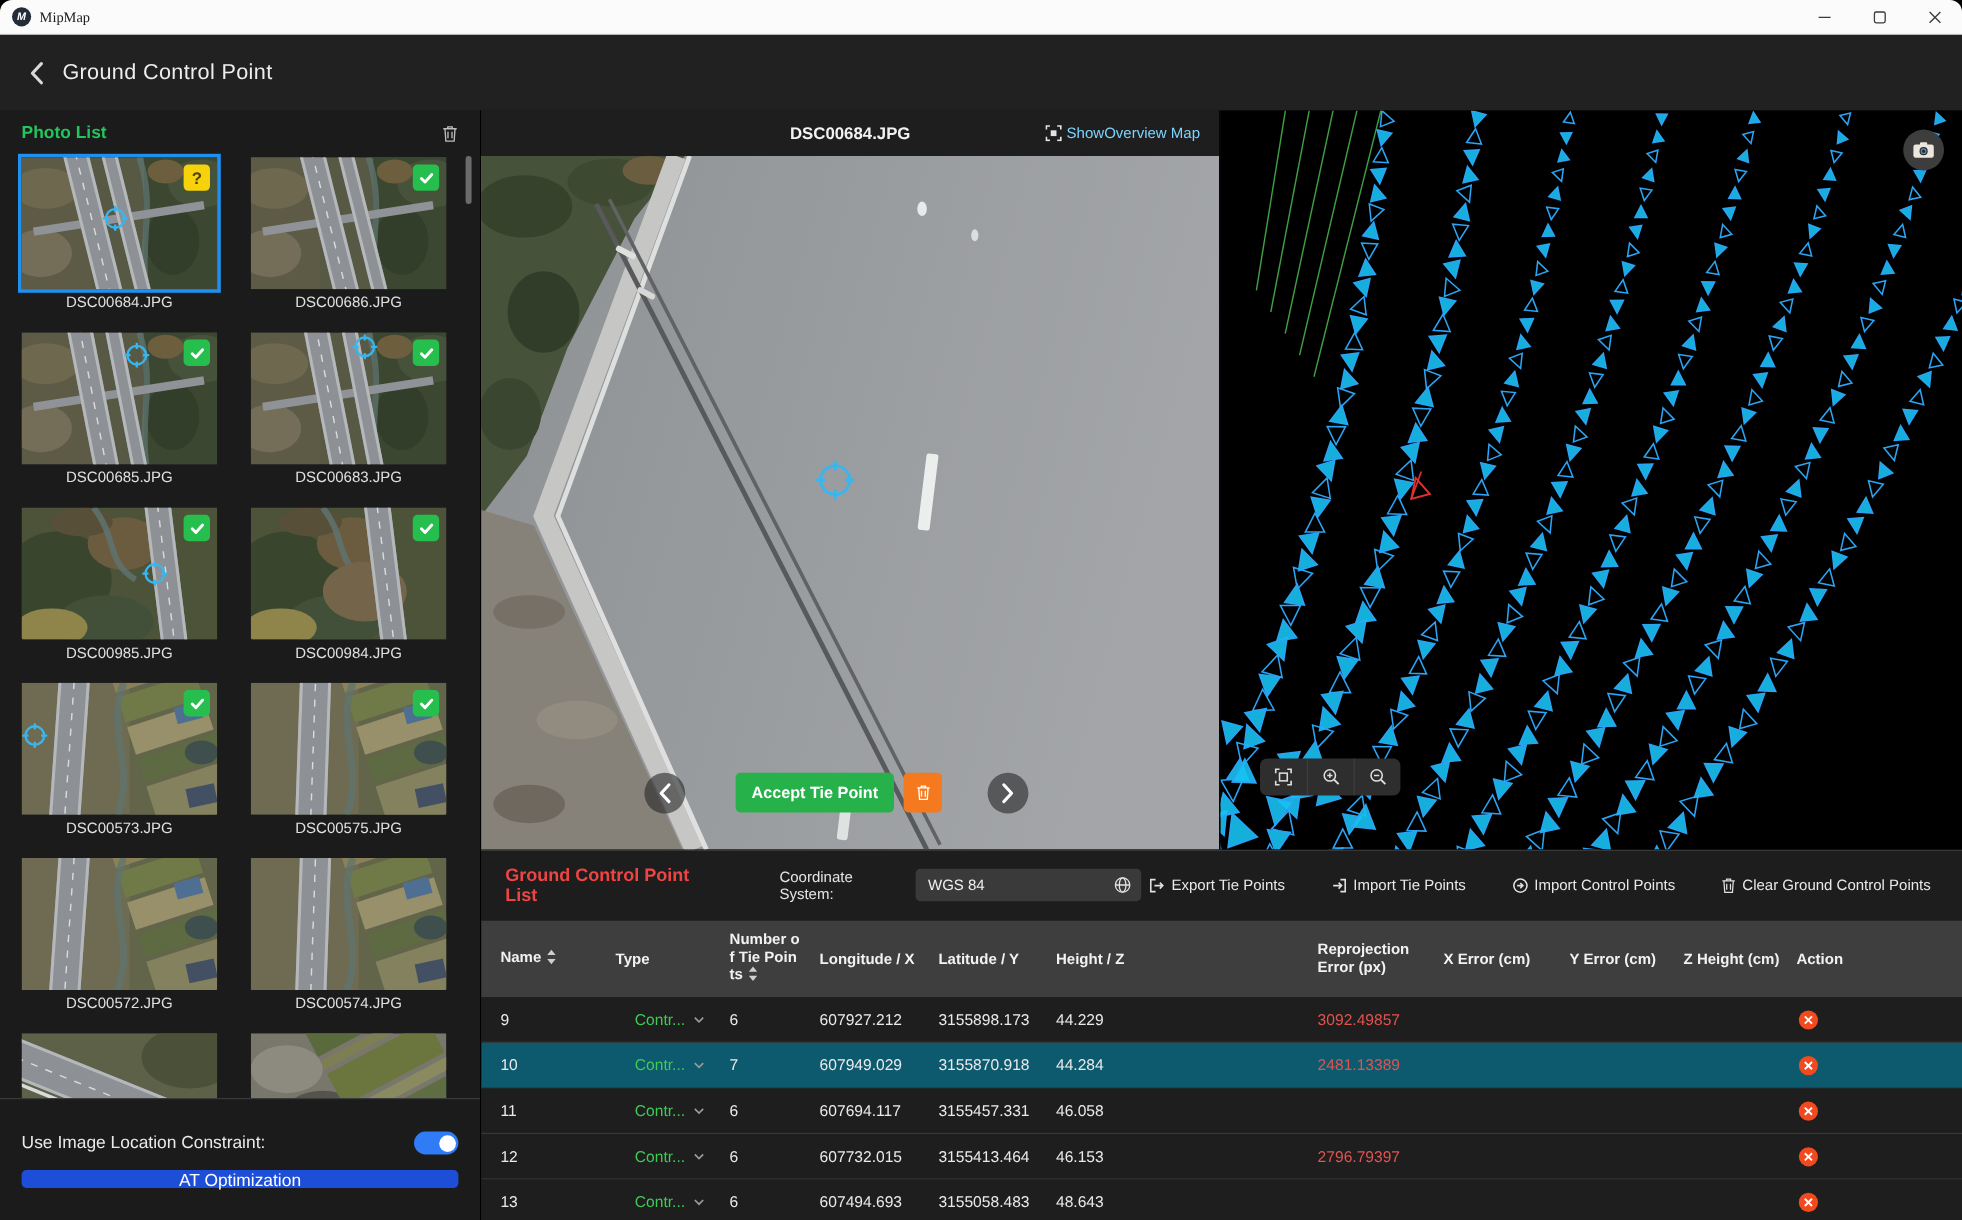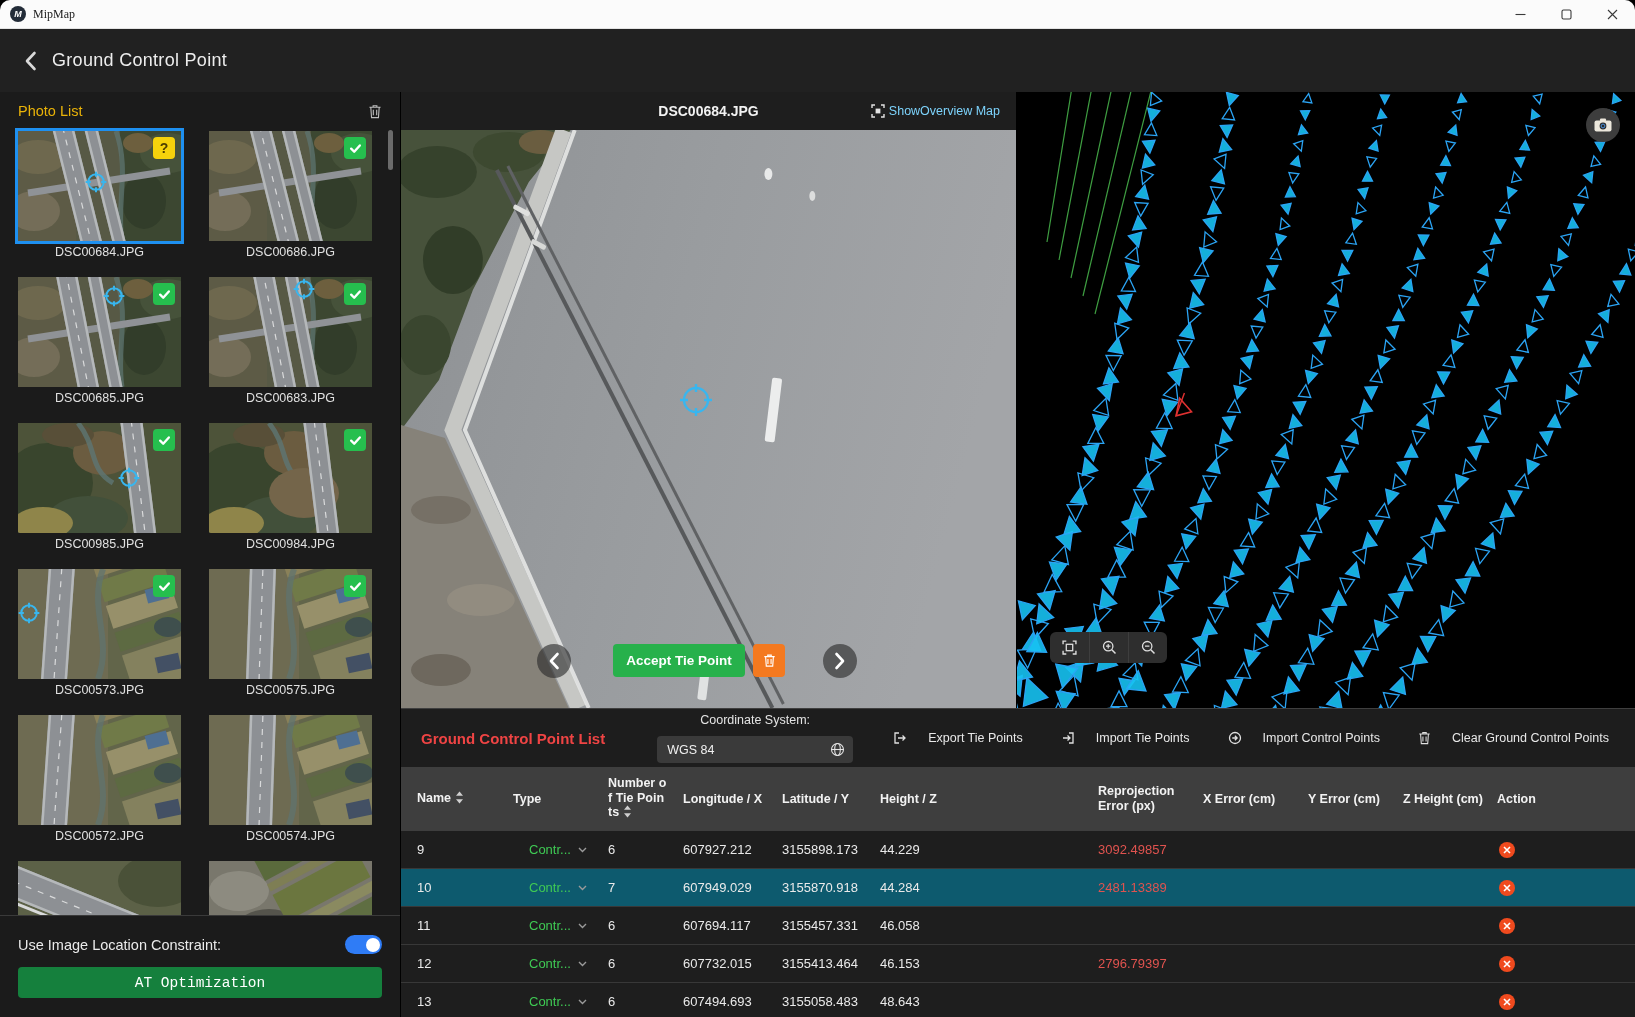--- a/index.html
+++ b/index.html
@@ -14,39 +14,39 @@
   .tb-title{font-size:12px;color:#1b1b1b;font-family:Liberation Serif, serif;}
   .tb-spacer{flex:1;}
   .tb-btn{width:46px;height:28px;display:flex;align-items:center;justify-content:center;background:transparent;border:none;padding:0;cursor:default;}
   
   .page-header{height:63px;background:#212121;display:flex;align-items:center;gap:15px;padding-left:24px;flex:0 0 auto;}
   .page-title{color:#ededed;font-size:18px;letter-spacing:.3px;}
   
   .content{flex:1;display:flex;min-height:0;}
   .sidebar{width:401px;flex:0 0 auto;background:#1b1b1b;display:flex;flex-direction:column;border-right:1px solid #000;}
   .pl-header{height:36px;display:flex;align-items:center;justify-content:space-between;padding:2px 18px 0 18px;flex:0 0 auto;}
-  .pl-title{color:#eab308;font-size:14.5px;font-weight:normal;}
+  .pl-title{color:#22c55e;font-size:14.5px;font-weight:bold;}
   .thumb-area{flex:1;position:relative;overflow:hidden;padding:3px 0 0 18px;}
   .thumb-grid{display:grid;grid-template-columns:163px 163px;column-gap:28px;row-gap:18px;}
   .thumb-cell{width:163px;height:128px;}
   .thumb-img{position:relative;width:163px;height:110px;background:#333;overflow:hidden;}
   .thumb-img.selected{box-shadow:0 0 0 3px #1e90f0;}
   .thumb-img svg{display:block;}
   .badge{position:absolute;top:6px;right:6px;width:22px;height:22px;border-radius:4px;display:flex;align-items:center;justify-content:center;}
   .badge.check{background:#26bf4e;}
   .badge.question{background:#f6d20c;color:#4d3e00;font-weight:bold;font-size:14px;}
   .thumb-marker{position:absolute;width:22px;height:22px;margin:-11px 0 0 -11px;}
   .thumb-label{margin-top:4px;text-align:center;color:#e0e0e0;font-size:12.5px;height:14px;overflow:hidden;}
   .scroll-thumb{position:absolute;right:7px;top:2px;width:5px;height:40px;border-radius:3px;background:#6b6b6b;}
   .sidebar-footer{flex:0 0 102px;border-top:1px solid #3a3a3a;padding:0 18px;display:flex;flex-direction:column;justify-content:center;gap:13px;}
   .constraint-row{display:flex;align-items:center;justify-content:space-between;}
   .constraint-label{color:#eaeaea;font-size:14.5px;}
   .switch{width:37px;height:19px;border-radius:10px;background:#2f7cf6;position:relative;flex:0 0 auto;}
   .switch .knob{position:absolute;right:2.5px;top:2.5px;width:14px;height:14px;border-radius:50%;background:#fff;}
-  .at-btn{height:31px;width:100%;background:#15803d;border:none;border-radius:4px;color:#fff;font-size:14.5px;font-family:Liberation Mono, monospace;}
+  .at-btn{height:15px;width:100%;background:#1d4ed8;border:none;border-radius:4px;color:#fff;font-size:14.5px;font-family:Liberation Sans, sans-serif;}
   
   .main{flex:1;display:flex;flex-direction:column;min-width:0;}
   .viewer-row{height:616px;display:flex;flex:0 0 auto;min-width:0;}
   .photo-viewer{width:616px;flex:0 0 auto;display:flex;flex-direction:column;background:#1e1e1e;border-right:1px solid #000;}
   .viewer-header{height:38px;position:relative;flex:0 0 auto;display:flex;align-items:center;}
   .viewer-filename{position:absolute;left:0;right:0;text-align:center;color:#f2f2f2;font-size:14px;font-weight:bold;}
   .overview-btn{position:absolute;right:10px;display:flex;align-items:center;gap:4px;background:none;border:none;color:#7dd3fc;font-size:12.5px;font-family:inherit;}
   .photo-canvas{flex:1;position:relative;overflow:hidden;}
   .photo-canvas > svg.scene{position:absolute;inset:0;width:100%;height:100%;}
   .main-marker{position:absolute;left:278px;top:253px;width:34px;height:34px;}
@@ -58,26 +58,26 @@
   .view3d{flex:1;position:relative;background:#000;overflow:hidden;}
   .view3d > svg{position:absolute;inset:0;}
   .cam-btn{position:absolute;right:15px;top:16px;width:34px;height:34px;border-radius:50%;background:#3d3d3d;border:none;display:flex;align-items:center;justify-content:center;}
   .v3d-toolbar{position:absolute;left:33px;bottom:45px;height:31px;display:flex;background:#2e2e2e;border-radius:6px;overflow:hidden;}
   .v3d-tool{width:39px;border:none;background:transparent;display:flex;align-items:center;justify-content:center;}
   .v3d-tool + .v3d-tool{border-left:1px solid #3e3e3e;}
   
   .gcp-panel{flex:1;min-height:0;background:#1d1d1d;border-top:1px solid #3f3f3f;display:flex;flex-direction:column;}
   .gcp-titlebar{height:58px;flex:0 0 auto;display:flex;align-items:center;padding:0 20px;}
   .gcp-title{color:#ef4444;font-size:15px;font-weight:bold;}
-  .coord-group{display:flex;align-items:center;gap:9px;margin-left:52px;flex-direction:column;}
+  .coord-group{display:flex;align-items:flex-start;gap:9px;margin-left:52px;}
   .coord-label{color:#e4e4e4;font-size:12.5px;}
   .coord-input{width:196px;height:27px;background:#3a3a3a;border-radius:4px;display:flex;align-items:center;padding:0 8px 0 10px;}
   .coord-value{color:#f0f0f0;font-size:12.5px;flex:1;}
   .gcp-actions{margin-left:auto;display:flex;align-items:center;gap:26px;}
-  .gcp-action{display:flex;align-items:center;gap:21px;background:none;border:none;color:#e8e8e8;font-size:12.5px;font-family:inherit;white-space:nowrap;}
+  .gcp-action{display:flex;align-items:center;gap:5px;background:none;border:none;color:#e8e8e8;font-size:12.5px;font-family:inherit;white-space:nowrap;}
   .tbl{--cols:96px 95px 75px 99px 98px 218px 105px 105px 95px 94px 1fr;flex:1;min-height:0;display:flex;flex-direction:column;overflow:hidden;}
   .tbl-header{height:64px;flex:0 0 auto;background:#3e3e3e;display:grid;grid-template-columns:var(--cols);align-items:center;padding-left:16px;color:#f2f2f2;font-size:12.5px;font-weight:bold;}
   .th{line-height:1.2;}
   .th.wrapcol span{display:inline;word-break:break-all;}
   .th.wrapcol{width:60px;line-height:1.18;}
   .sort{display:inline-block;margin-left:4px;vertical-align:-2px;}
   .tbl-body{flex:1;overflow:hidden;}
   .tr{height:38px;display:grid;grid-template-columns:var(--cols);align-items:center;padding-left:16px;border-bottom:1px solid #383838;background:#1e1e1e;color:#eaeaea;font-size:13px;}
   .tr.selected{background:#0d5a6e;}
   .type-val{display:inline-flex;align-items:center;gap:7px;}

